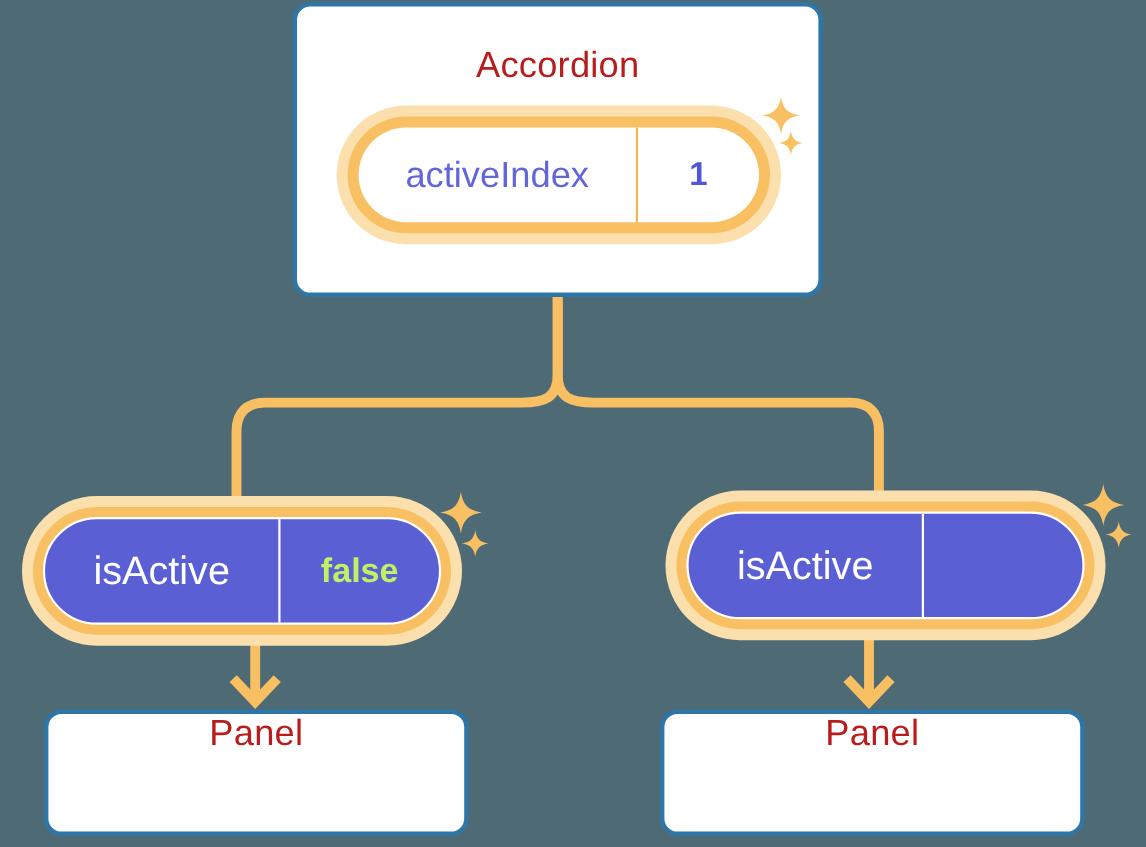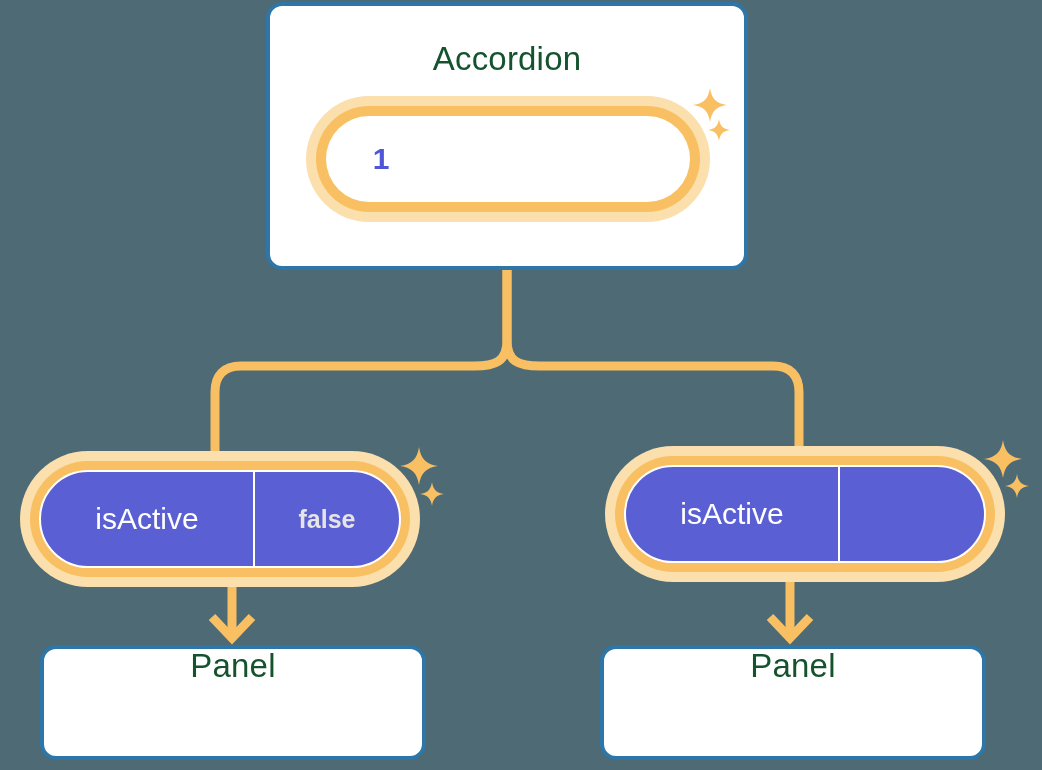--- a/index.html
+++ b/index.html
@@ -40,21 +40,21 @@
     background: #ffffff;
     border: 4px solid #2e76a8;
     border-radius: 16px;
     box-sizing: border-box;
     display: flex;
     flex-direction: column;
     align-items: center;
   }
 
   .card-title {
-    color: #14532d;
+    color: #b91c1c;
     font-size: 33px;
     font-weight: 400;
     letter-spacing: 0.2px;
     line-height: 1;
   }
 
   #card-accordion {
     left: 266px;
     top: 2px;
     width: 482px;
@@ -125,28 +125,28 @@
   .pill-purple-glow { width: 400px; height: 136px; }
   .pill-purple-ring { left: 10px; top: 10px; width: 380px; height: 116px; }
   .pill-purple-body {
     left: 19px; top: 19px; width: 362px; height: 98px;
     background: #5b5fd4;
     border: 2px solid #ffffff;
   }
   .pill-purple-body .pill-key {
     width: 214px;
     color: #ffffff;
-    font-size: 30px;
+    font-size: 36px;
     border-right: 2px solid #ffffff;
     text-align: right;
   }
   .pill-purple-body .pill-val {
     flex: 1;
-    color: #e5e5e5;
-    font-size: 25px;
+    color: #bef264;
+    font-size: 31px;
     text-align: center;
   }
 
   #pill-isactive-false-glow { left: 20px;  top: 451px; }
   #pill-isactive-true-glow  { left: 605px; top: 446px; }
 
   
   .sparkle {
     position: absolute;
     z-index: 5;
@@ -184,20 +184,21 @@
     </g>
   </svg>
 
   <div class="card" id="card-accordion">
     <div class="card-title">Accordion</div>
   </div>
 
   <div class="pill-glow" id="pill-activeindex-glow">
     <div class="pill-ring" id="pill-activeindex-ring"></div>
     <div class="pill-body" id="pill-activeindex-body">
+      <span class="pill-key">activeIndex</span>
       <span class="pill-val">1</span>
     </div>
   </div>
 
   <svg class="sparkle" style="left:693px; top:88px; width:34px; height:34px;" viewBox="0 0 32 32">
     <path d="M16 0 C17.6 10.2 21.8 14.4 32 16 C21.8 17.6 17.6 21.8 16 32 C14.4 21.8 10.2 17.6 0 16 C10.2 14.4 14.4 10.2 16 0 Z"></path>
   </svg>
   <svg class="sparkle" style="left:708px; top:119px; width:22px; height:22px;" viewBox="0 0 32 32">
     <path d="M16 0 C17.6 10.2 21.8 14.4 32 16 C21.8 17.6 17.6 21.8 16 32 C14.4 21.8 10.2 17.6 0 16 C10.2 14.4 14.4 10.2 16 0 Z"></path>
   </svg>

